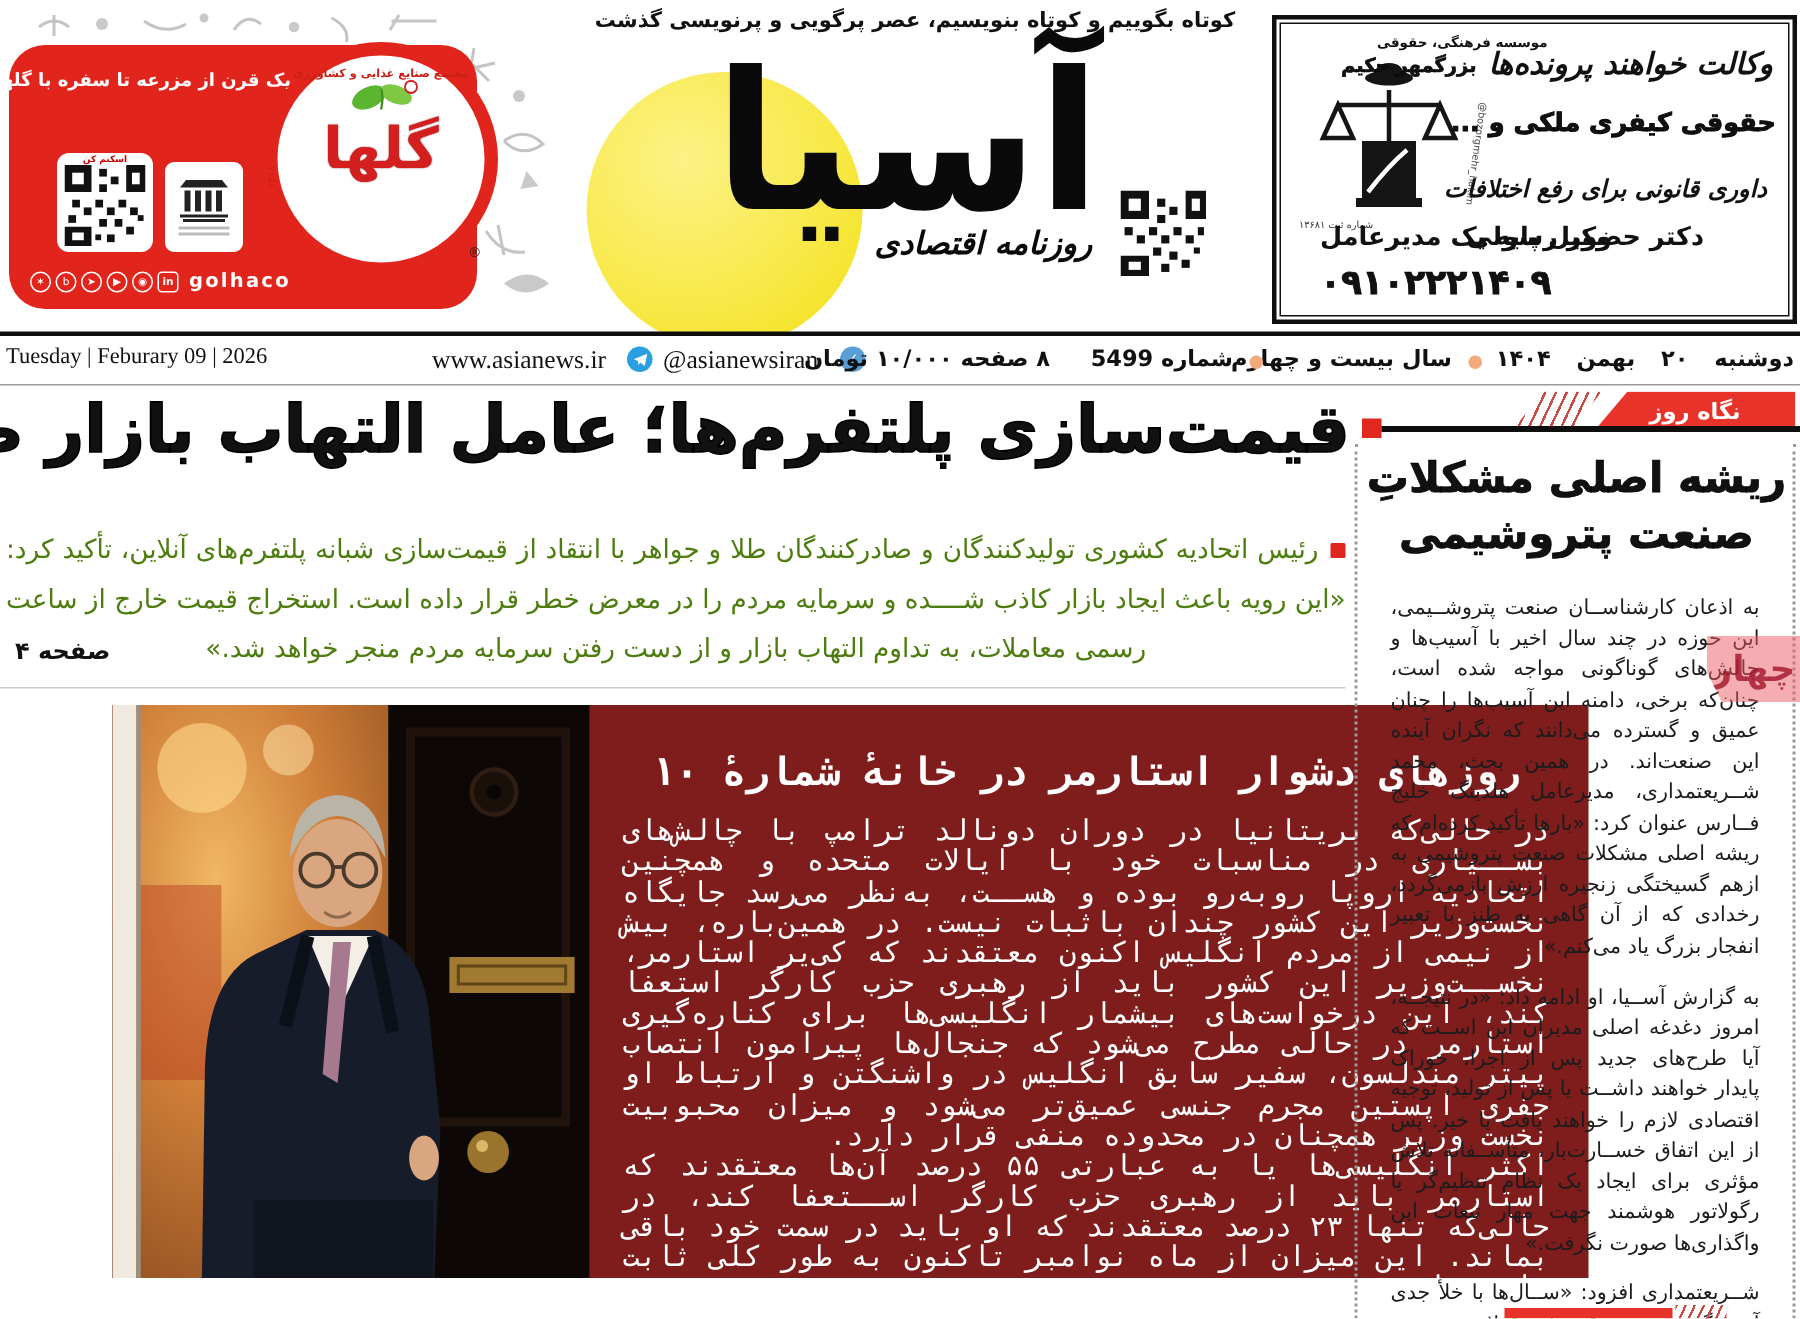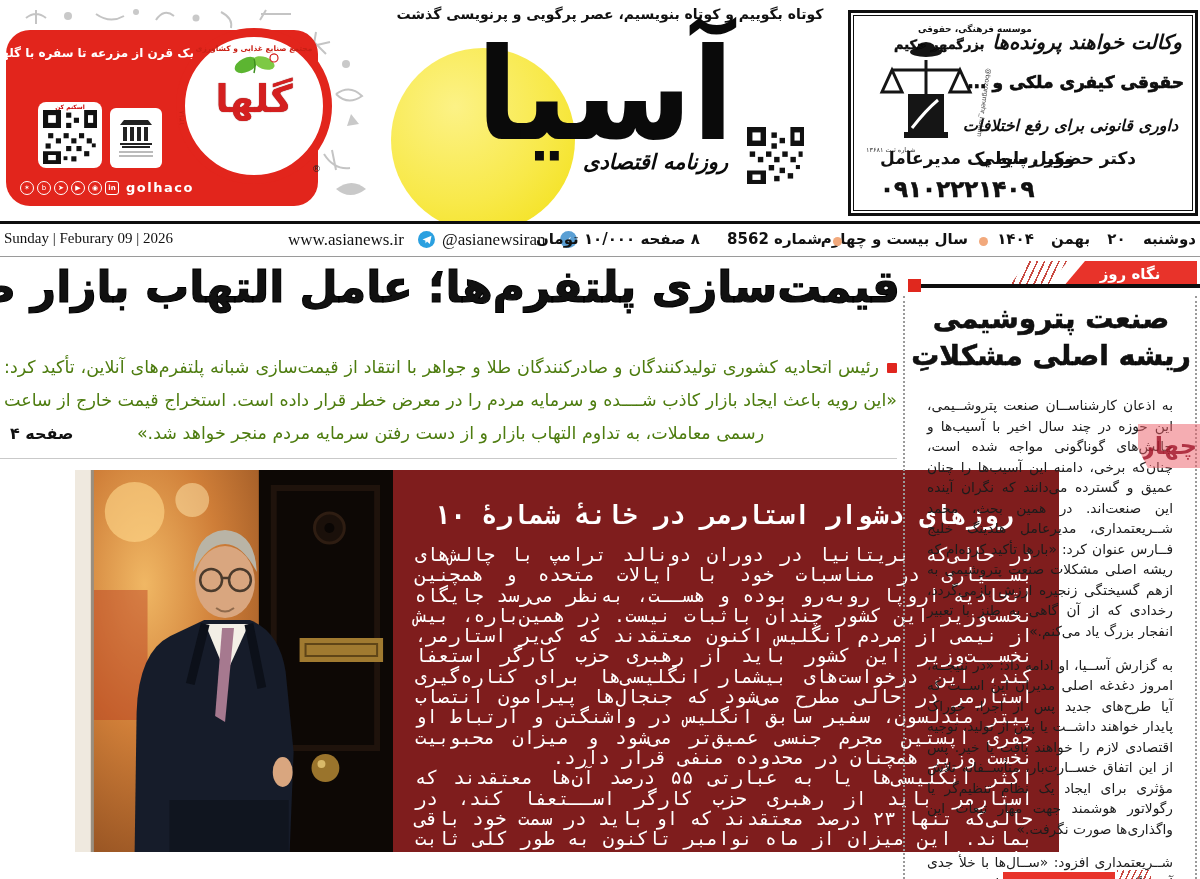--- a/index.html
+++ b/index.html
@@ -264,34 +264,34 @@
       <div class="lg l2 rtl">حقوقی کیفری ملکی و ...</div>
       <div class="lg l3 rtl">داوری قانونی برای رفع اختلافات</div>
       <div class="lg lperson rtl">دکتر حضور رسولی</div>
       <div class="lg lptitle rtl">وکیل پایه یک مدیرعامل</div>
       <div class="lg lphone rtl" style="left:26px">۰۹۱۰۲۲۲۱۴۰۹</div>
     </div>
   </div>
 
   <div class="abs rule-black"></div>
   <div class="abs dateline">
-    <span class="d d-en serif">Sunday | Feburary 09 | 2026</span>
+    <span class="d d-en serif">Tuesday | Feburary 09 | 2026</span>
     <span class="d d-web serif">www.asianews.ir</span>
     <span class="badge tg">
       <svg width="10" height="10" viewBox="0 0 10 10">
           <path d="M0.5 4.5 L9.5 0.8 L7.8 9 L5 6.6 L3.6 8.4 L3.3 5.6 Z" fill="#fff"></path>
         </svg>
     </span>
     <span class="d d-handle serif">@asianewsiran</span>
     <span class="badge vf">✓</span>
     <span class="d d-fa" style="right:4px;word-spacing:12px">دوشنبه ۲۰ بهمن ۱۴۰۴</span>
     <span class="dot" style="right:212px"></span>
     <span class="d d-fa" style="right:232px">سال بیست و چهارم</span>
     <span class="dot" style="right:358px"></span>
-    <span class="d d-fa" style="right:378px">شماره 8562</span>
+    <span class="d d-fa" style="right:378px">شماره 5499</span>
     <span class="d d-fa" style="right:500px">۸ صفحه ۱۰/۰۰۰ تومان</span>
   </div>
   <div class="abs rule-grey"></div>
 
   <div class="abs headline rtl">قیمت‌سازی پلتفرم‌ها؛ عامل التهاب بازار طلا</div>
   <div class="abs standfirst rtl">
     <span class="bullet"></span><span>رئیس اتحادیه کشوری تولیدکنندگان و صادرکنندگان طلا و جواهر با انتقاد از قیمت‌سازی شبانه پلتفرم‌های آنلاین، تأکید کرد: «این رویه باعث ایجاد بازار کاذب شــــده و سرمایه مردم را در معرض خطر قرار داده است. استخراج قیمت خارج از ساعت رسمی معاملات، به تداوم التهاب بازار و از دست رفتن سرمایه مردم منجر خواهد شد.»</span>
   </div>
   <div class="abs pref lead-pref rtl">صفحه ۴</div>
   <div class="abs rule-thin"></div>
@@ -343,22 +343,22 @@
     </div>
   </div>
 
   <div class="abs sb-hatch"></div>
   <div class="abs sb-tab rtl">نگاه روز</div>
   <div class="abs sb-sq"></div>
   <div class="abs sb-rule"></div>
   <div class="abs sb-dotl"></div>
   <div class="abs sb-dotr"></div>
   <div class="abs sb-title rtl">
+    <div>ریشه اصلی مشکلاتِ</div>
     <div>صنعت پتروشیمی</div>
-    <div>ریشه اصلی مشکلاتِ</div>
   </div>
   <div class="abs sb-body rtl">
     <p>به اذعان کارشناســان صنعت پتروشــیمی، این حوزه در چند سال اخیر با آسیب‌ها و چالش‌های گوناگونی مواجه شده است، چنان‌که برخی، دامنه این آسیب‌ها را چنان عمیق و گسترده می‌دانند که نگران آینده این صنعت‌اند. در همین بحث، محمد شــریعتمداری، مدیرعامل هلدینگ خلیج فــارس عنوان کرد: «بارها تأکید کرده‌ام که ریشه اصلی مشکلات صنعت پتروشیمی به ازهم گسیختگی زنجیره ارزش بازمی‌گردد، رخدادی که از آن گاهی به طنز با تعبیر انفجار بزرگ یاد می‌کنم.»</p>
     <p>به گزارش آســیا، او ادامه داد: «در نتیجــه، امروز دغدغه اصلی مدیران این اســت که آیا طرح‌های جدید پس از اجرا، خوراک پایدار خواهند داشــت یا پس از تولید، توجیه اقتصادی لازم را خواهند یافت یا خیر. پس از این اتفاق خســارت‌بار، متأســفانه تلاش مؤثری برای ایجاد یک نظام تنظیم‌گر یا رگولاتور هوشمند جهت مهار تبعات این واگذاری‌ها صورت نگرفت.»</p>
     <p>شــریعتمداری افزود: «ســال‌ها با خلأ جدی آینده‌نگری و نبود یک نهاد رگولاتــور مقتدر مواجه بودیم. پــس از حضور دکتر عباس‌زاده که از بدنه کارشناســی به سطوح عالی مدیریتی این صنعت رســیده‌اند، امیدواری ما برای احیای نقش تنظیم‌گری شــرکت ملی صنایع پتروشــیمی افزایش یافته است. علاوه بر این، با هماهنگی و تعامل مثبتی که امروز میان هلدینگ خلیج فارس، وزارت نفت، وزارت کار و ســایر ارکان این صنعت شکل گرفته است، امیدوارم بتوانیم بر آثار منفی این گســست زنجیره ارزش غلبه کنیم.»</p>
   </div>
   <div class="abs sb-mark rtl">چهار</div>
   <div class="abs sb-btab"></div>
   <div class="abs sb-bhatch"></div>
 

